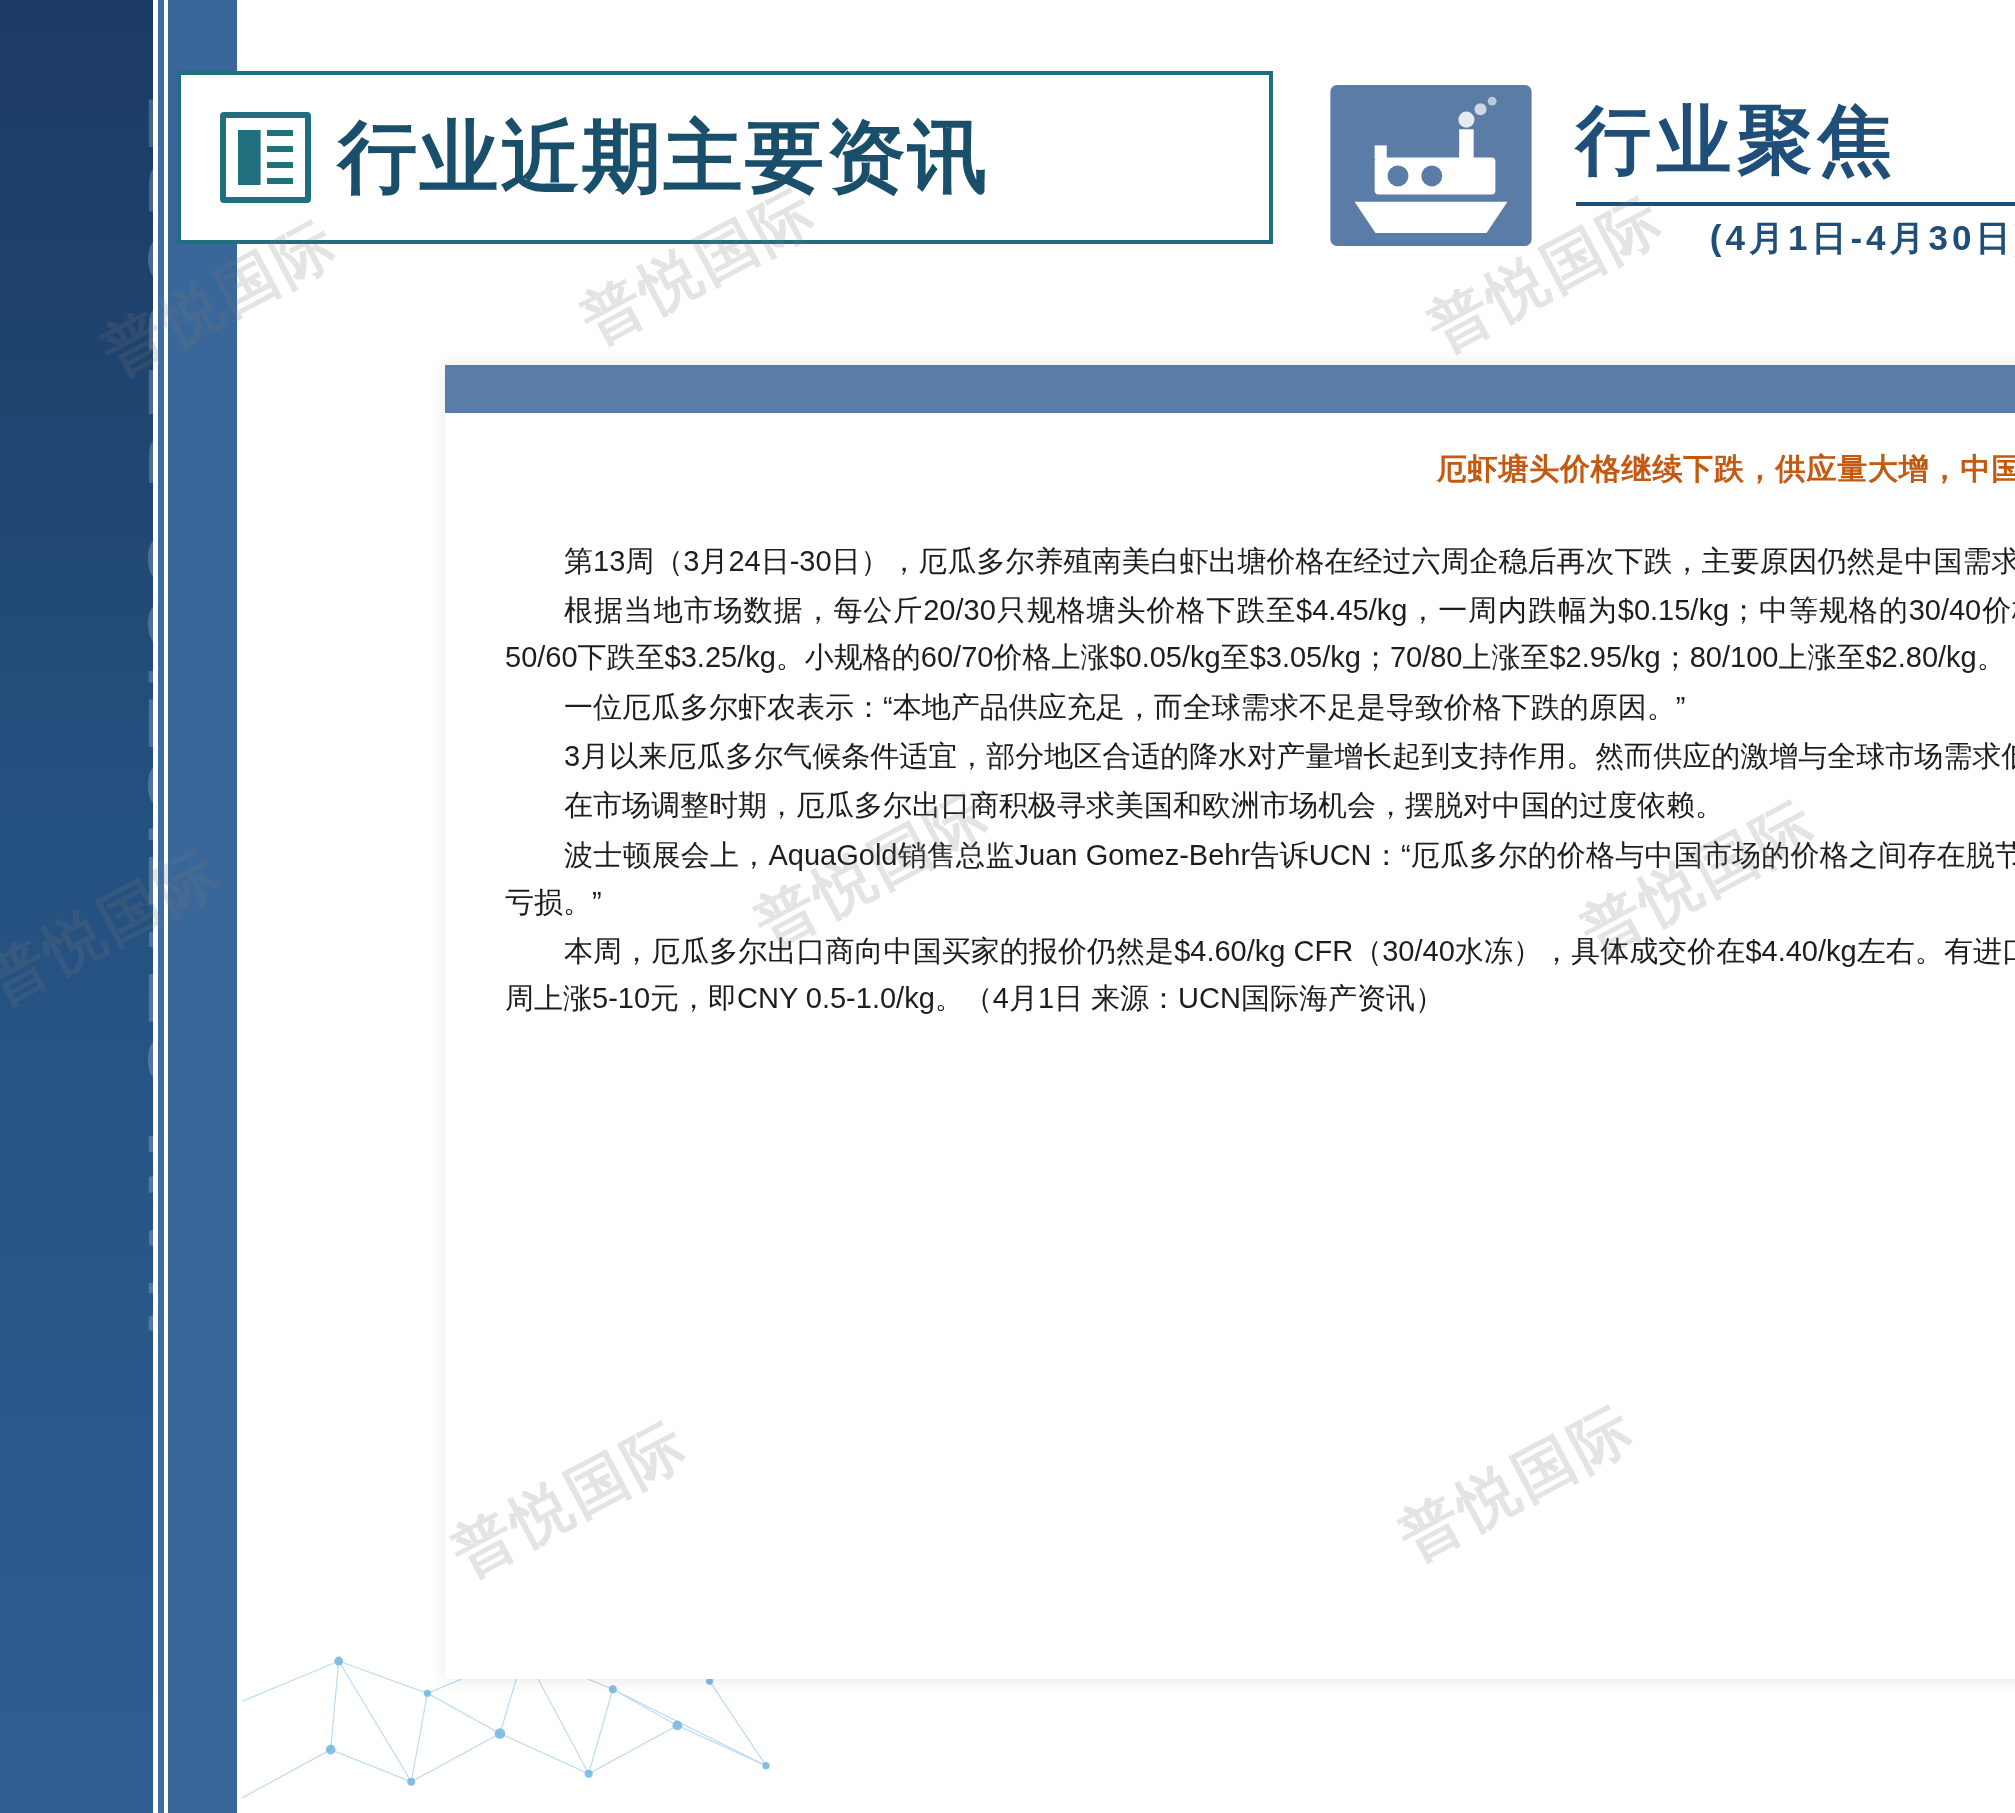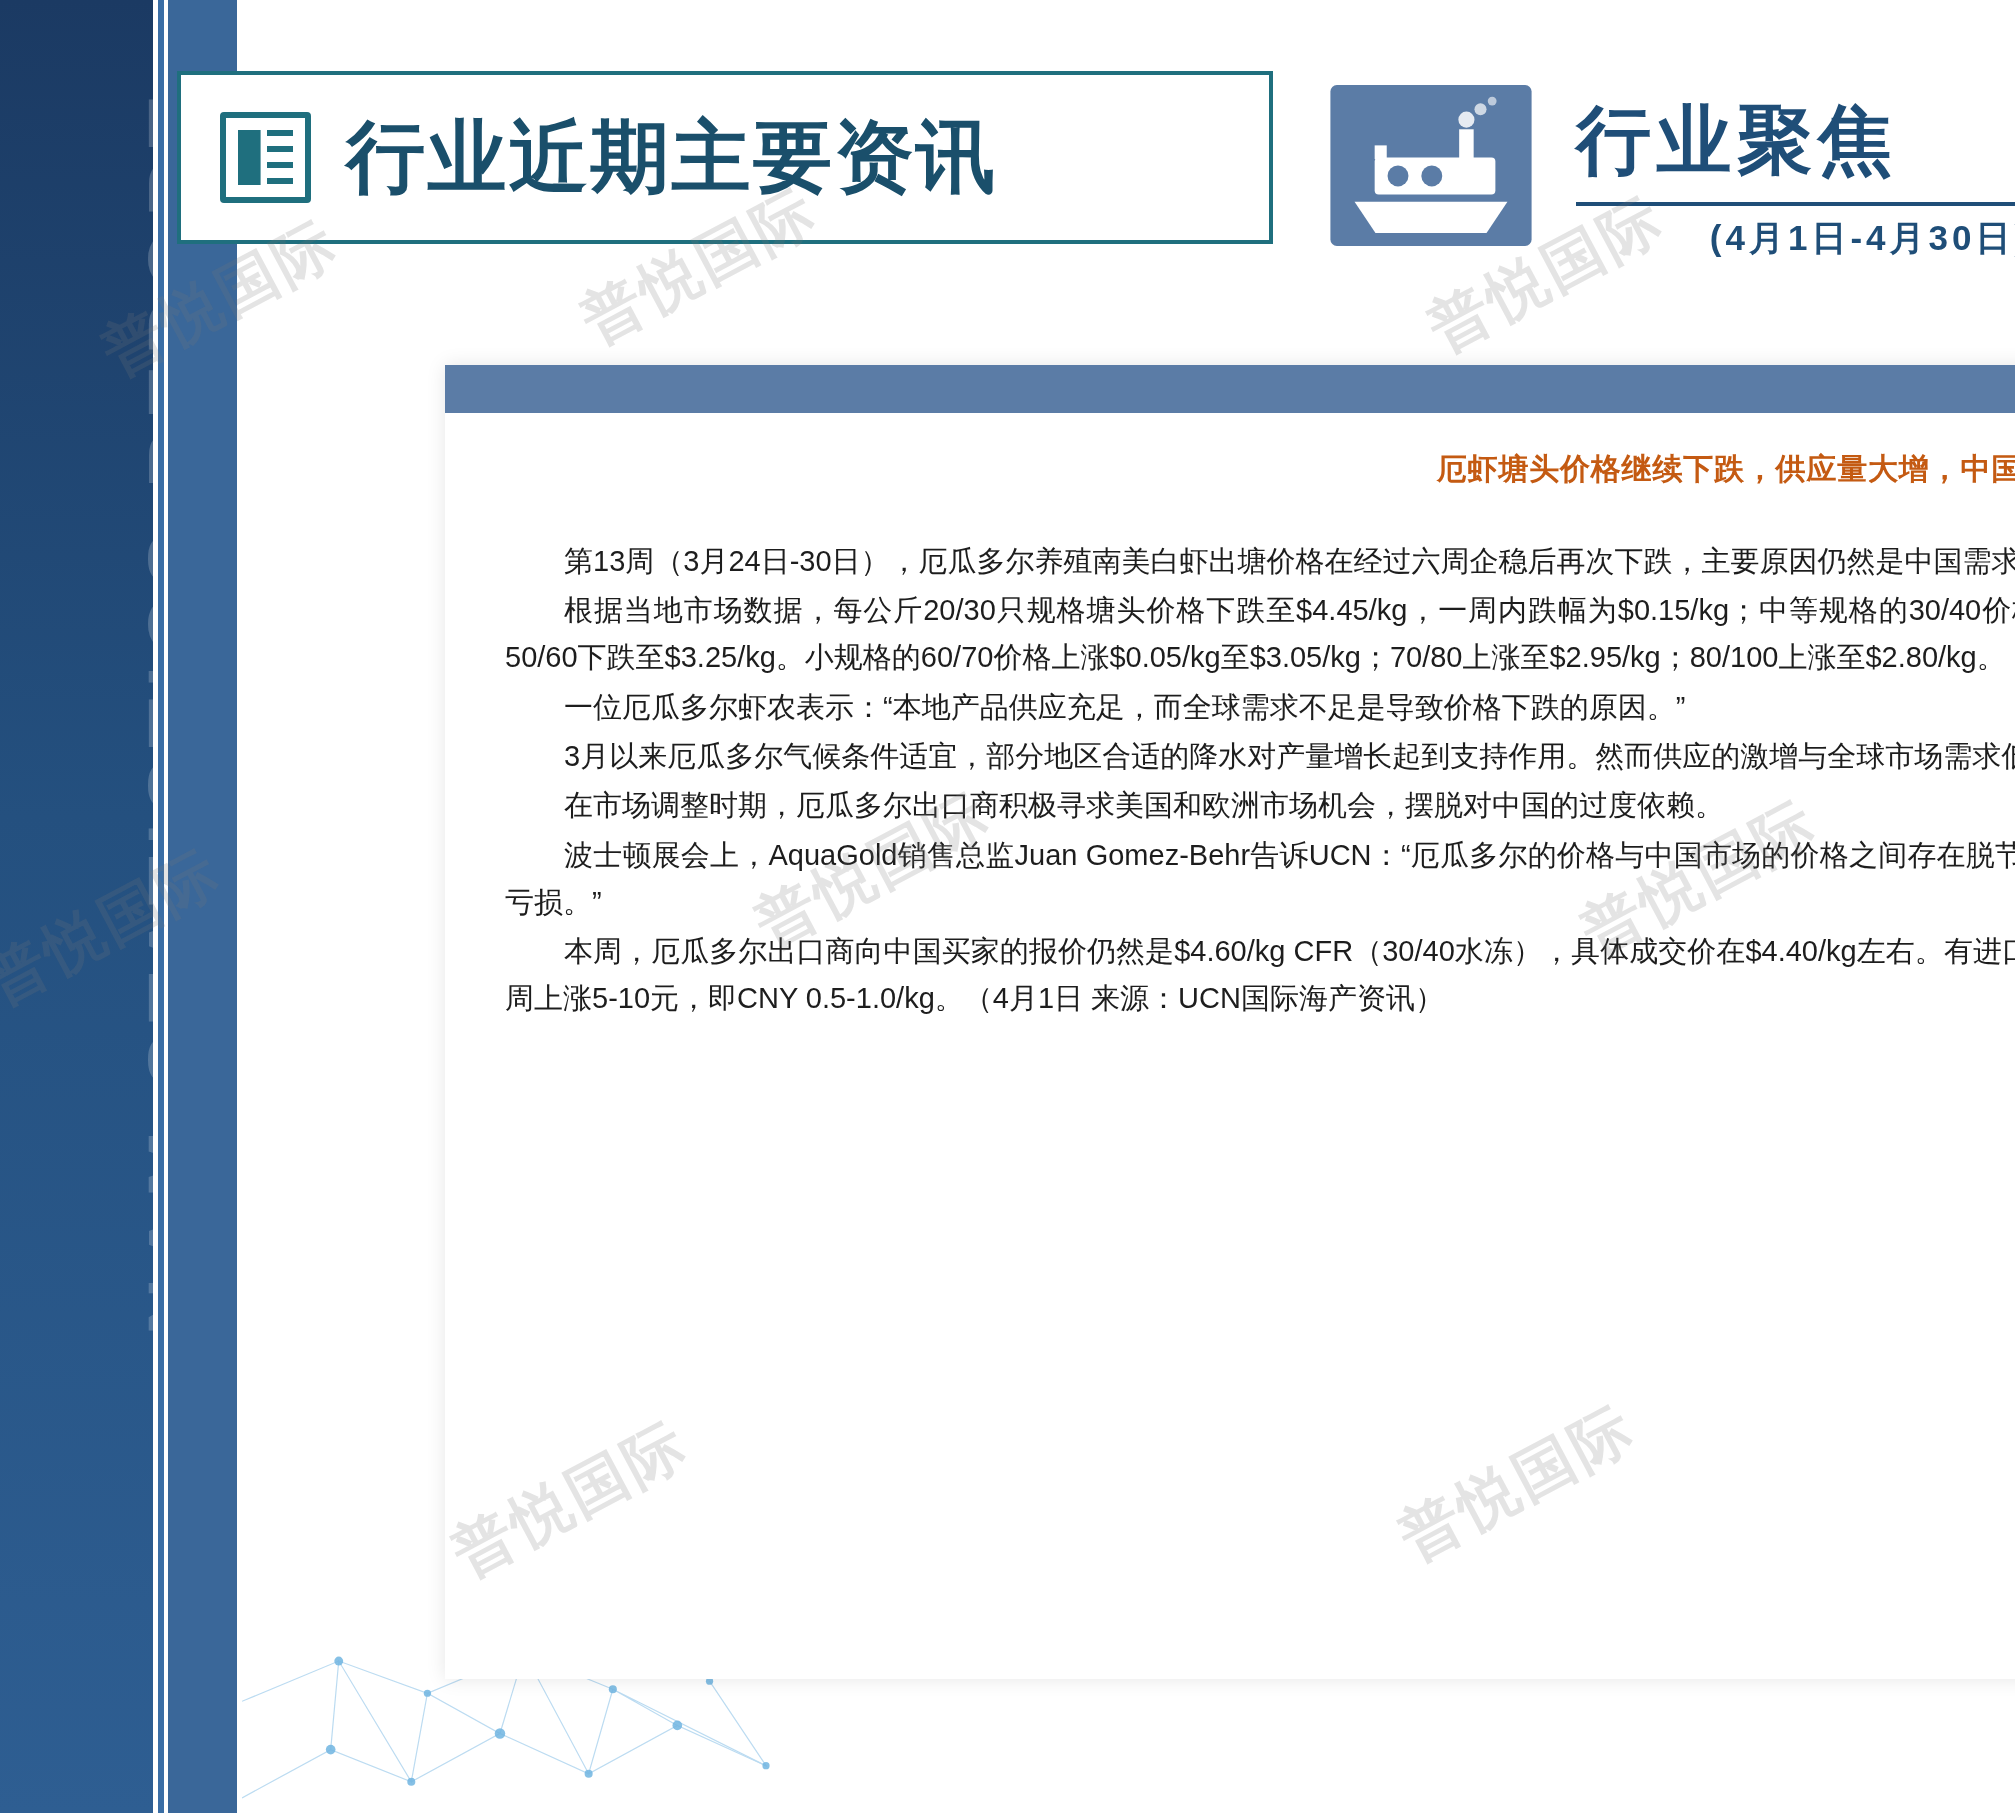--- a/index.html
+++ b/index.html
@@ -92,21 +92,21 @@
     border-radius: 4px;
   }
   .title-icon .lines {
     position: absolute;
     left: 25px; top: 25px; right: 25px; bottom: 25px;
     background:
       linear-gradient(#1f6f7e, #1f6f7e) left 0 top 0/22.6px 100% no-repeat,
       repeating-linear-gradient(#1f6f7e 0 6.4px, #fff 6.4px 16px) right 0 top 0/26px 100% no-repeat;
   }
   .title-text {
-    margin-left: 28px;
+    margin-left: 20px;
     font-size: 79px;
     font-weight: bold;
     color: #1a4f6b;
     letter-spacing: 2.4px;
     white-space: nowrap;
   }
 
   .focus-block {
     position: absolute;
     top: 81px;

